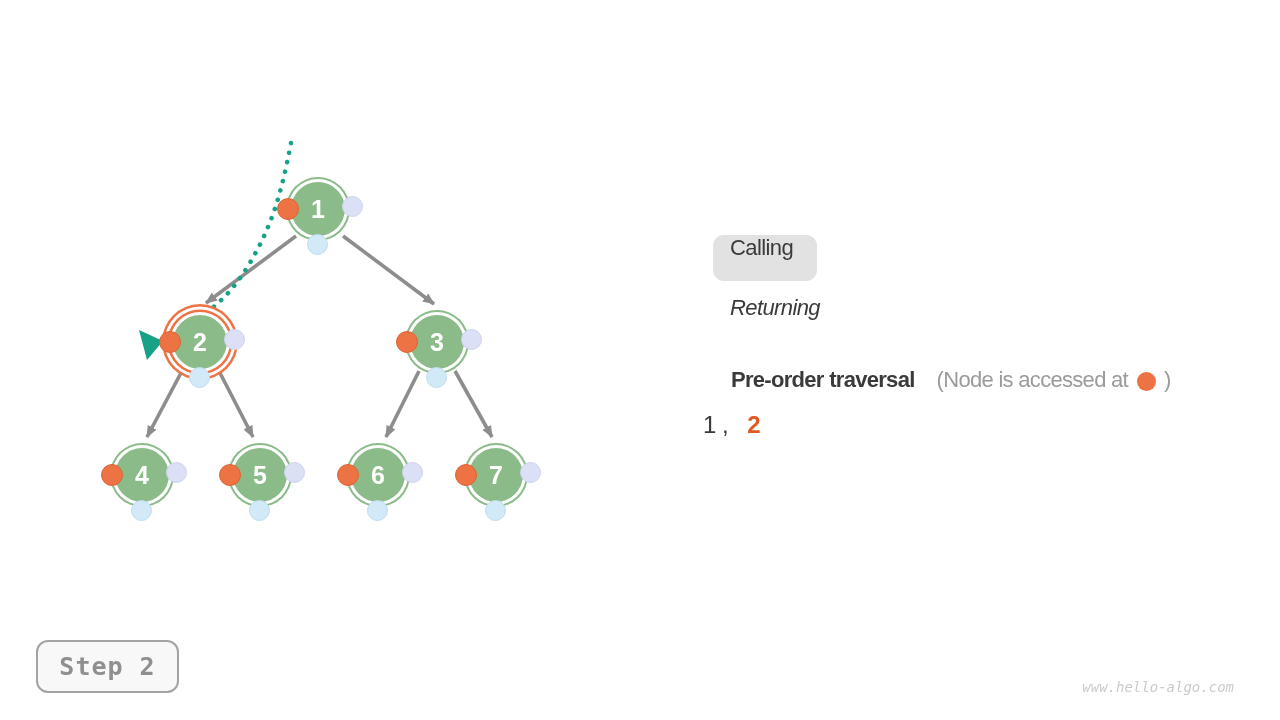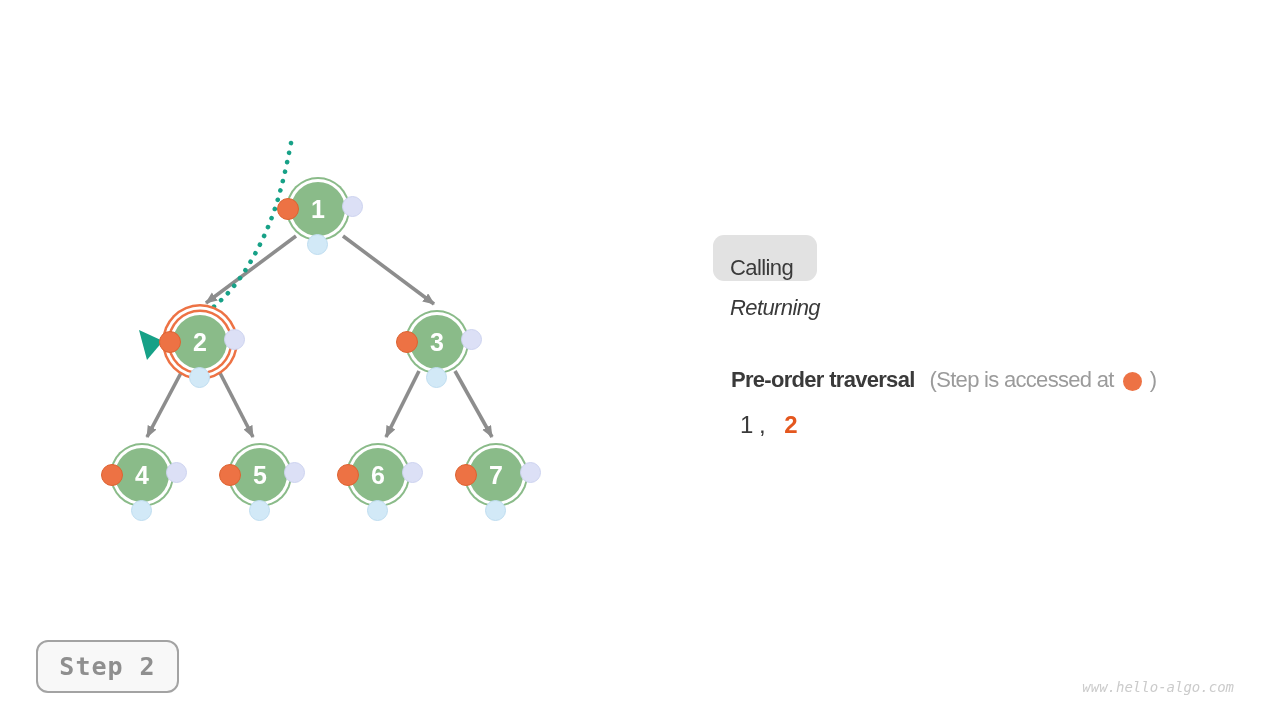--- a/index.html
+++ b/index.html
@@ -28,38 +28,38 @@
   .dot.pre  { width:22px; height:22px; left:-14px; top:16px;
               background:var(--accent-orange, #ED7244); border:1.5px solid #DD6331; }
   .dot.post { width:21px; height:21px; left:51px; top:14px;
               background:var(--dot-lavender, #DCE0F6); border:1px solid #CDD3F0; }
   .dot.in   { width:21px; height:21px; left:16px; top:52px;
               background:var(--dot-blue, #D2E9F7); border:1px solid #BFDDF0; }
   
   .calling-badge {
     position:absolute; left:713px; top:235px; width:104px; height:46px;
     background:var(--badge-bg, #E2E2E2); border-radius:11px;
-    display:flex; align-items:flex-end; padding-left:17px; box-sizing:border-box;
+    display:flex; align-items:flex-start; padding-left:17px; box-sizing:border-box;
     font-size:22px; letter-spacing:-0.6px; color:var(--text-dark, #3A3A3A);
   }
   .returning-label {
     position:absolute; left:730px; top:295px; font-size:22px; letter-spacing:-0.6px;
     color:var(--text-dark, #3A3A3A);
     font-style:italic;
   }
   .preorder-row {
     position:absolute; left:731px; top:367px; display:flex; align-items:center;
     font-size:22px; letter-spacing:-0.7px; white-space:nowrap;
   }
-  .preorder-title { font-weight:bold; color:var(--text-dark, #3A3A3A); margin-right:15px; }
+  .preorder-title { font-weight:bold; color:var(--text-dark, #3A3A3A); margin-right:22px; }
   .preorder-note { color:var(--text-gray, #9B9B9B); display:flex; align-items:center; }
   .note-dot { width:19px; height:19px; border-radius:50%; display:inline-block;
               background:var(--accent-orange, #ED7244); margin:2px 8px 0 9px; }
   .sequence-row {
-    position:absolute; left:740px; top:411px; font-size:24px; letter-spacing:-0.5px;
+    position:absolute; left:703px; top:411px; font-size:24px; letter-spacing:-0.5px;
     color:var(--text-dark, #3A3A3A); white-space:nowrap;
   }
   .seq-current { color:var(--seq-orange, #E4571E); font-weight:bold; margin-left:13px; }
   
   .step-badge {
     position:absolute; left:36px; top:640px; width:143px; height:53px;
     border:2px solid #A3A3A3; border-radius:12px; background:#F8F8F8;
     box-sizing:border-box; display:flex; align-items:center; justify-content:center;
     font-family:"DejaVu Sans Mono", monospace; font-weight:bold; font-size:25px;
     color:#8F8F8F; letter-spacing:1px;
@@ -138,21 +138,21 @@
     </div>
 
   <div class="calling-badge">
     <span>Calling</span>
   </div>
   <div class="returning-label">Returning</div>
 
   <div class="preorder-row">
     <span class="preorder-title">Pre-order traversal</span>
     <span class="preorder-note">
-      <span>(Step is accessed at</span>
+      <span>(Node is accessed at</span>
       <span class="note-dot"></span>
       <span>)</span>
     </span>
   </div>
 
   <div class="sequence-row">
     <span class="seq-visited">1 ,</span>
     <span class="seq-current">2</span>
   </div>
 

